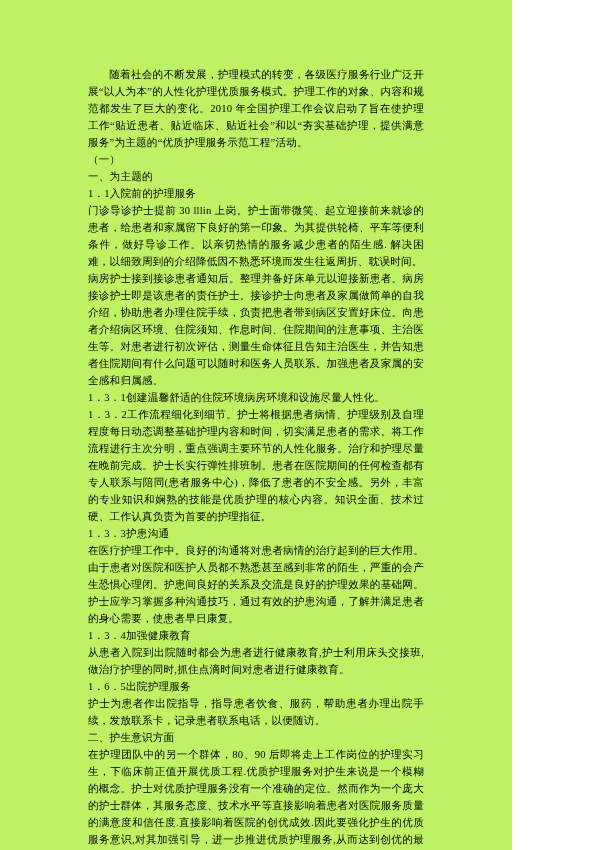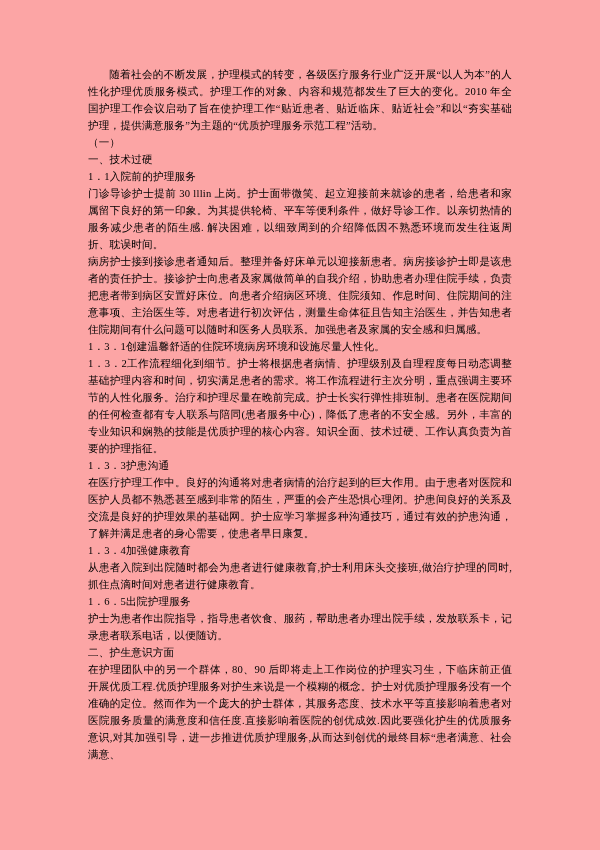--- a/index.html
+++ b/index.html
@@ -9,44 +9,44 @@
   }
   body {
     width: 600px;
     height: 850px;
     overflow: hidden;
     font-family: "Liberation Serif", "DejaVu Serif", serif;
     color: #000000;
   }
   .page {
     box-sizing: border-box;
-    width: 600px;
+    width: 512px;
     height: 850px;
     padding: 66px 88px 0 88px;
-    background: #fca5a5;
+    background: #bef264;
   }
   .para {
     margin: 0;
     font-size: 10.6px;
     line-height: 17px;
     text-align: justify;
     word-break: break-all;
     letter-spacing: 0.2px;
   }
   .indent {
     text-indent: 2em;
   }
 </style>
 </head>
 <body>
 
 <div class="page">
   <p class="para indent">随着社会的不断发展，护理模式的转变，各级医疗服务行业广泛开展“以人为本”的人性化护理优质服务模式。护理工作的对象、内容和规范都发生了巨大的变化。2010 年全国护理工作会议启动了旨在使护理工作“贴近患者、贴近临床、贴近社会”和以“夯实基础护理，提供满意服务”为主题的“优质护理服务示范工程”活动。</p>
   <p class="para">（一）</p>
-  <p class="para">一、技术过硬</p>
+  <p class="para">一、为主题的</p>
   <p class="para">1．1入院前的护理服务</p>
   <p class="para">门诊导诊护士提前 30 lllin 上岗。护士面带微笑、起立迎接前来就诊的患者，给患者和家属留下良好的第一印象。为其提供轮椅、平车等便利条件，做好导诊工作。以亲切热情的服务减少患者的陌生感. 解决困难，以细致周到的介绍降低因不熟悉环境而发生往返周折、耽误时间。</p>
   <p class="para">病房护士接到接诊患者通知后。整理并备好床单元以迎接新患者。病房接诊护士即是该患者的责任护士。接诊护士向患者及家属做简单的自我介绍，协助患者办理住院手续，负责把患者带到病区安置好床位。向患者介绍病区环境、住院须知、作息时间、住院期间的注意事项、主治医生等。对患者进行初次评估，测量生命体征且告知主治医生，并告知患者住院期间有什么问题可以随时和医务人员联系。加强患者及家属的安全感和归属感。</p>
   <p class="para">1．3．1创建温馨舒适的住院环境病房环境和设施尽量人性化。</p>
   <p class="para">1．3．2工作流程细化到细节。护士将根据患者病情、护理级别及自理程度每日动态调整基础护理内容和时间，切实满足患者的需求。将工作流程进行主次分明，重点强调主要环节的人性化服务。治疗和护理尽量在晚前完成。护士长实行弹性排班制。患者在医院期间的任何检查都有专人联系与陪同(患者服务中心)，降低了患者的不安全感。另外，丰富的专业知识和娴熟的技能是优质护理的核心内容。知识全面、技术过硬、工作认真负责为首要的护理指征。</p>
   <p class="para">1．3．3护患沟通</p>
   <p class="para">在医疗护理工作中。良好的沟通将对患者病情的治疗起到的巨大作用。由于患者对医院和医护人员都不熟悉甚至感到非常的陌生，严重的会产生恐惧心理闭。护患间良好的关系及交流是良好的护理效果的基础网。护士应学习掌握多种沟通技巧，通过有效的护患沟通，了解并满足患者的身心需要，使患者早日康复。</p>
   <p class="para">1．3．4加强健康教育</p>
   <p class="para">从患者入院到出院随时都会为患者进行健康教育,护士利用床头交接班,做治疗护理的同时,抓住点滴时间对患者进行健康教育。</p>
   <p class="para">1．6．5出院护理服务</p>

